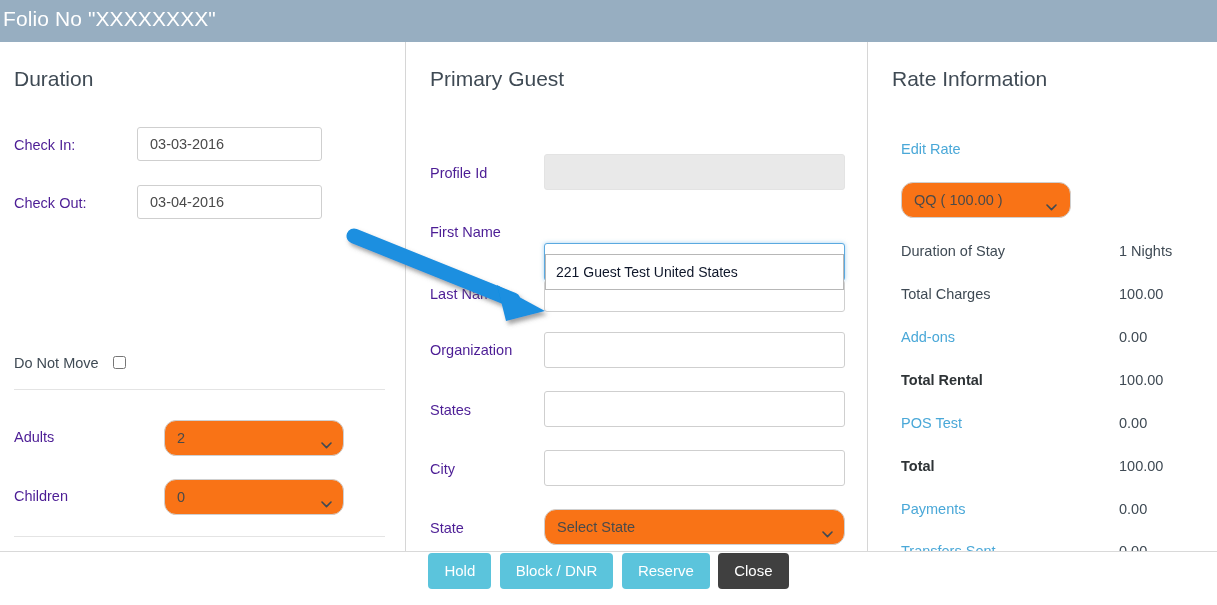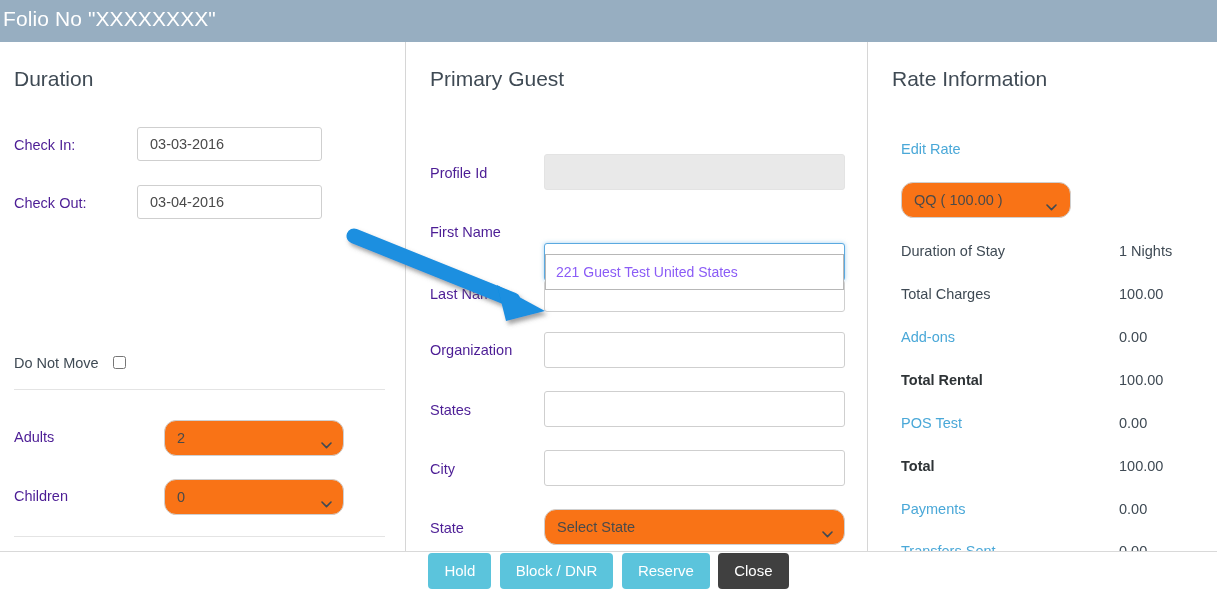--- a/index.html
+++ b/index.html
@@ -167,21 +167,21 @@
   
   .ac-list {
     position: absolute;
     box-sizing: border-box;
     background: #ffffff;
     border: 1px solid #b7b7b7;
     z-index: 12;
   }
   .ac-item {
     font-size: 14px;
-    color: #8b5cf6;
+    color: #0f172a;
     padding: 8px 10px;
     white-space: nowrap;
     line-height: 18px;
   }
 
   
   .rate-link {
     position: absolute;
     font-size: 14.5px;
     color: #4aa8d8;

